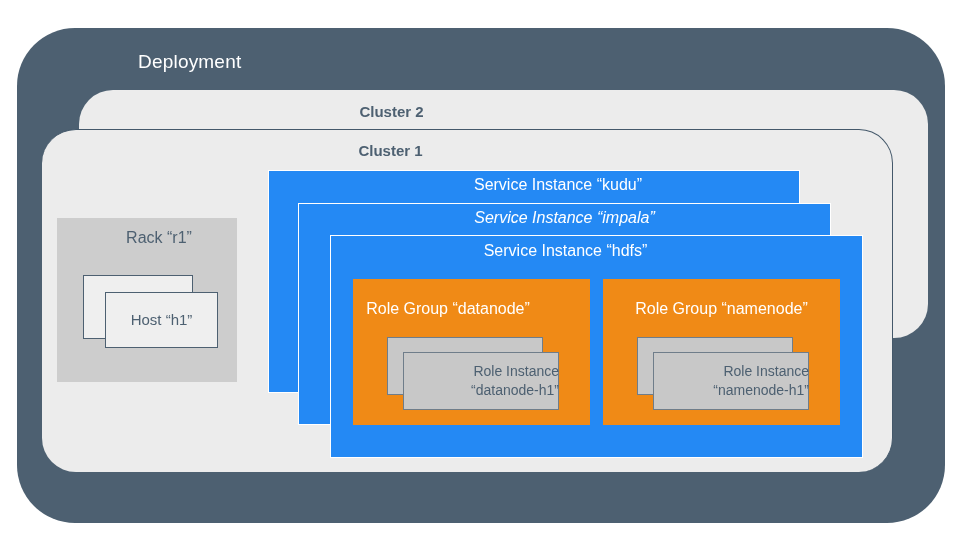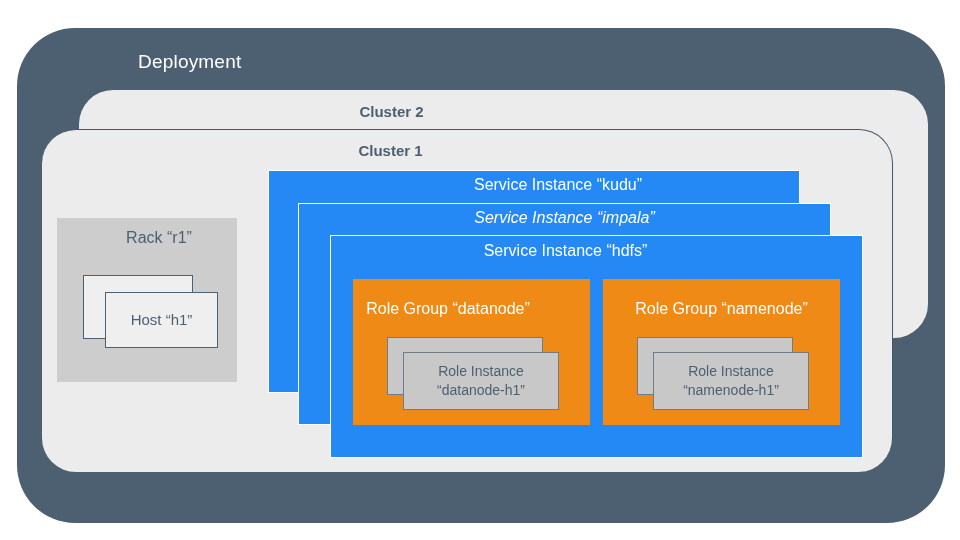--- a/index.html
+++ b/index.html
@@ -170,21 +170,21 @@
   .ri-card {
     background: #c8c8c8;
     border: 1px solid #6f7d8a;
   }
   #ri-dn-back  { left: 387px; top: 337px; width: 156px; height: 58px; }
   #ri-dn-front { left: 403px; top: 352px; width: 156px; height: 58px; }
   #ri-nn-back  { left: 637px; top: 337px; width: 156px; height: 58px; }
   #ri-nn-front { left: 653px; top: 352px; width: 156px; height: 58px; }
 
   .ri-label {
-    text-align: center;
+    text-align: right;
     font-size: 14px;
     line-height: 1.35;
     color: #4d6071;
   }
   #ri-dn-front-label { left: 403px; top: 362px; width: 156px; }
   #ri-nn-front-label { left: 653px; top: 362px; width: 156px; }
 </style>
 </head>
 <body>
 

